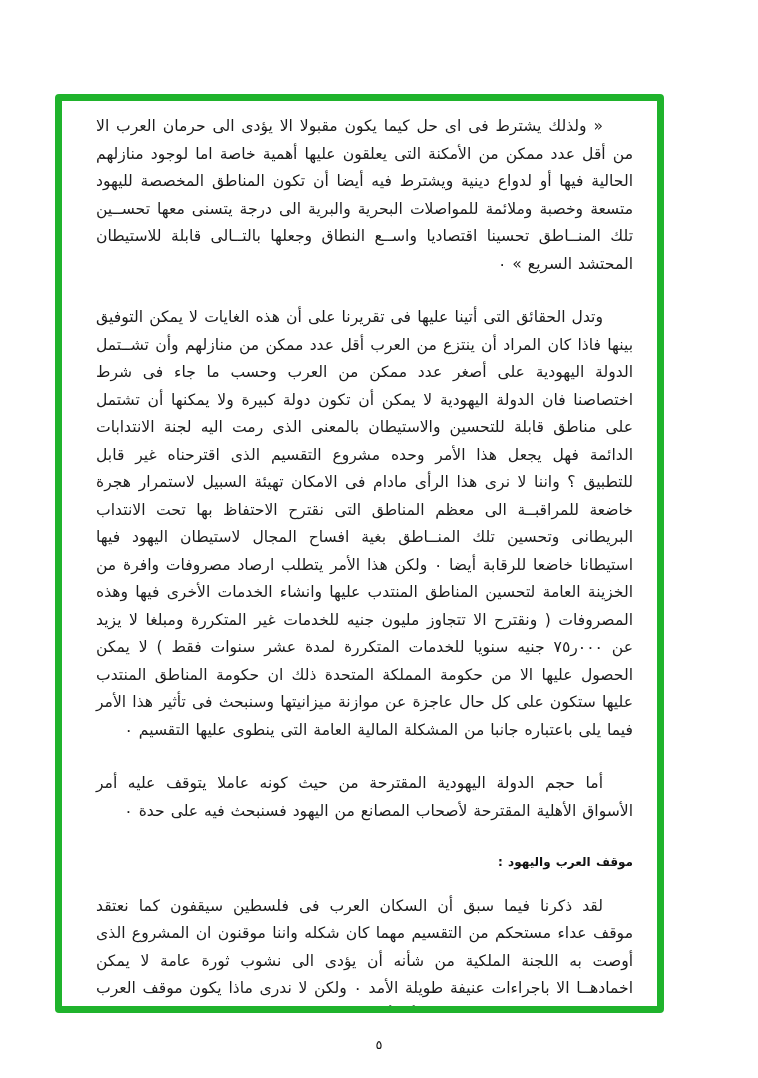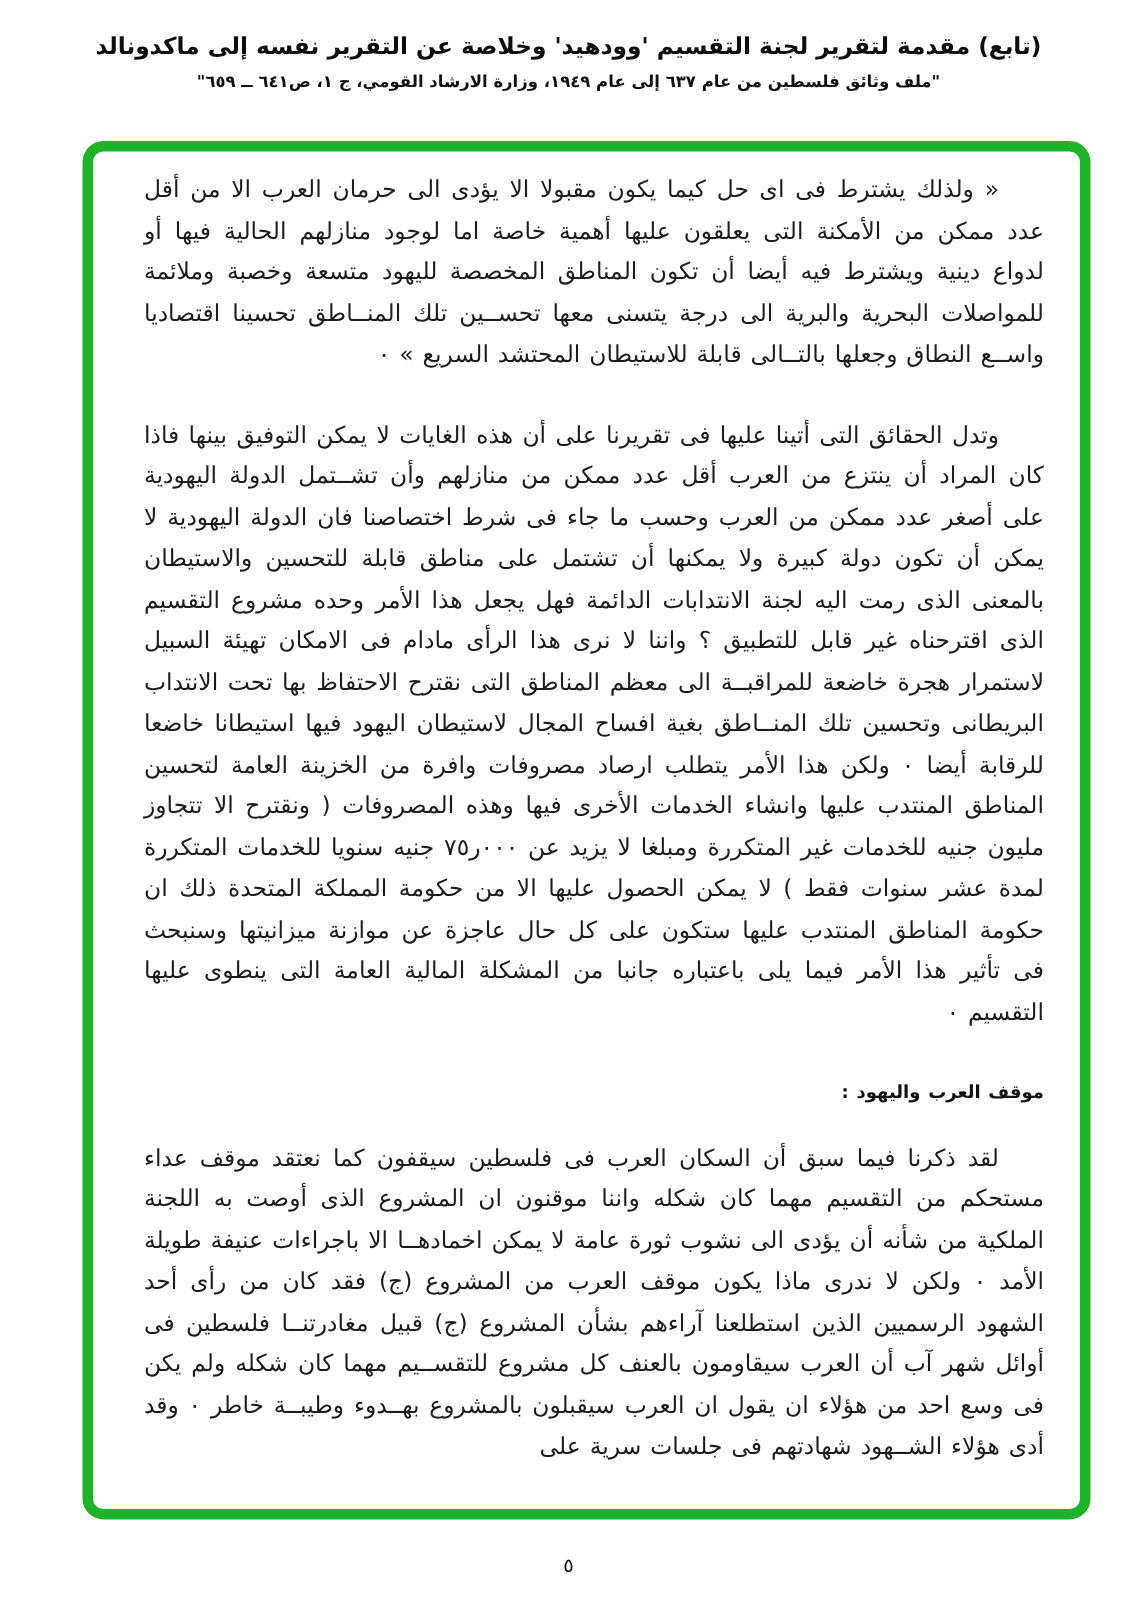--- a/index.html
+++ b/index.html
@@ -34,25 +34,25 @@
     margin-top: 5px;
     font-size: 11px;
     font-weight: bold;
     line-height: 15px;
     color: #111;
   }
   .text-frame {
     position: absolute;
     left: 55px;
     top: 94px;
-    width: 672px;
+    width: 609px;
     height: 919px;
     box-sizing: border-box;
     border: 7px solid #1fb32c;
-    border-radius: 14px;
+    border-radius: 4px;
     padding: 12px 24px 10px 34px;
     overflow: hidden;
   }
   .doc-text {
     direction: rtl;
     text-align: justify;
     font-size: 15.6px;
     line-height: 27.5px;
     color: #1c1c1c;
     word-spacing: 1px;
@@ -79,29 +79,26 @@
     text-align: center;
     font-size: 13px;
     color: #111;
   }
 </style>
 </head>
 <body>
 
 <div class="page">
 
-  <div class="header">
-    <div class="header-title">(تابع) مقدمة لتقرير لجنة التقسيم 'وودهيد' وخلاصة عن التقرير نفسه إلى ماكدونالد</div>
-    <div class="header-source">"ملف وثائق فلسطين من عام ٦٣٧ إلى عام ١٩٤٩، وزارة الارشاد القومي، ج ١، ص٦٤١ ــ ٦٥٩"</div>
-  </div>
 
   <div class="text-frame">
     <div class="doc-text">
       <p>« ولذلك يشترط فى اى حل كيما يكون مقبولا الا يؤدى الى حرمان العرب الا من أقل عدد ممكن من الأمكنة التى يعلقون عليها أهمية خاصة اما لوجود منازلهم الحالية فيها أو لدواع دينية ويشترط فيه أيضا أن تكون المناطق المخصصة لليهود متسعة وخصبة وملائمة للمواصلات البحرية والبرية الى درجة يتسنى معها تحســين تلك المنــاطق تحسينا اقتصاديا واســع النطاق وجعلها بالتــالى قابلة للاستيطان المحتشد السريع » ٠</p>
       <p>وتدل الحقائق التى أتينا عليها فى تقريرنا على أن هذه الغايات لا يمكن التوفيق بينها فاذا كان المراد أن ينتزع من العرب أقل عدد ممكن من منازلهم وأن تشــتمل الدولة اليهودية على أصغر عدد ممكن من العرب وحسب ما جاء فى شرط اختصاصنا فان الدولة اليهودية لا يمكن أن تكون دولة كبيرة ولا يمكنها أن تشتمل على مناطق قابلة للتحسين والاستيطان بالمعنى الذى رمت اليه لجنة الانتدابات الدائمة فهل يجعل هذا الأمر وحده مشروع التقسيم الذى اقترحناه غير قابل للتطبيق ؟ واننا لا نرى هذا الرأى مادام فى الامكان تهيئة السبيل لاستمرار هجرة خاضعة للمراقبــة الى معظم المناطق التى نقترح الاحتفاظ بها تحت الانتداب البريطانى وتحسين تلك المنــاطق بغية افساح المجال لاستيطان اليهود فيها استيطانا خاضعا للرقابة أيضا ٠ ولكن هذا الأمر يتطلب ارصاد مصروفات وافرة من الخزينة العامة لتحسين المناطق المنتدب عليها وانشاء الخدمات الأخرى فيها وهذه المصروفات ( ونقترح الا تتجاوز مليون جنيه للخدمات غير المتكررة ومبلغا لا يزيد عن ٠٠٠ر٧٥ جنيه سنويا للخدمات المتكررة لمدة عشر سنوات فقط ) لا يمكن الحصول عليها الا من حكومة المملكة المتحدة ذلك ان حكومة المناطق المنتدب عليها ستكون على كل حال عاجزة عن موازنة ميزانيتها وسنبحث فى تأثير هذا الأمر فيما يلى باعتباره جانبا من المشكلة المالية العامة التى ينطوى عليها التقسيم ٠</p>
+      <p class="tight">أما حجم الدولة اليهودية المقترحة من حيث كونه عاملا يتوقف عليه أمر الأسواق الأهلية المقترحة لأصحاب المصانع من اليهود فسنبحث فيه على حدة ٠</p>
       <h3 class="section-heading">موقف العرب واليهود :</h3>
       <p>لقد ذكرنا فيما سبق أن السكان العرب فى فلسطين سيقفون كما نعتقد موقف عداء مستحكم من التقسيم مهما كان شكله واننا موقنون ان المشروع الذى أوصت به اللجنة الملكية من شأنه أن يؤدى الى نشوب ثورة عامة لا يمكن اخمادهــا الا باجراءات عنيفة طويلة الأمد ٠ ولكن لا ندرى ماذا يكون موقف العرب من المشروع (ج) فقد كان من رأى أحد الشهود الرسميين الذين استطلعنا آراءهم بشأن المشروع (ج) قبيل مغادرتنــا فلسطين فى أوائل شهر آب أن العرب سيقاومون بالعنف كل مشروع للتقســيم مهما كان شكله ولم يكن فى وسع احد من هؤلاء ان يقول ان العرب سيقبلون بالمشروع بهــدوء وطيبــة خاطر ٠ وقد أدى هؤلاء الشــهود شهادتهم فى جلسات سرية على</p>
     </div>
   </div>
 
   <div class="page-number">٥</div>
 
 </div>
 
 </body></html>

